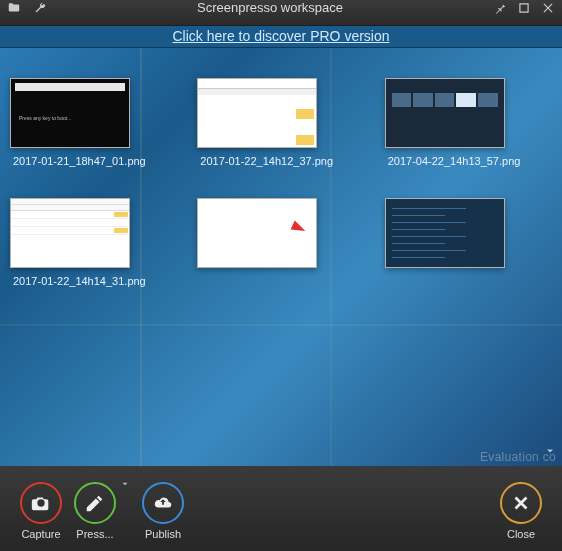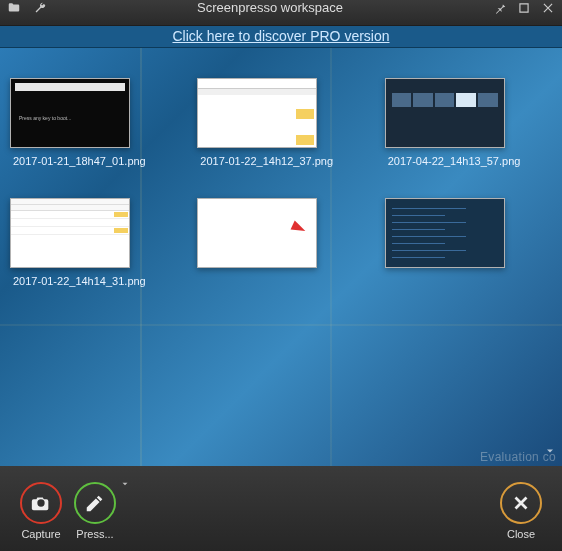--- a/index.html
+++ b/index.html
@@ -213,20 +213,28 @@
     <div class="circ">
         <svg viewBox="0 0 24 24">
           <path d="M3 17l10-10 4 4-10 10H3v-4zM14 6l2-2 4 4-2 2-4-4z"></path>
         </svg>
       </div>
     <span class="lbl">Press...</span>
   </div>
   <span class="dd"><svg viewBox="0 0 24 24">
         <path d="M6 9l6 6 6-6z"></path>
       </svg></span>
+  <div class="tbtn publish">
+    <div class="circ">
+        <svg viewBox="0 0 24 24">
+          <path d="M18 11a5 5 0 0 0-9.6-1.9A4 4 0 0 0 6 17h12a3 3 0 0 0 0-6zM12 8l3 3h-2v3h-2v-3H9l3-3z"></path>
+        </svg>
+      </div>
+    <span class="lbl">Publish</span>
+  </div>
   <div class="spacer"></div>
   <div class="tbtn close">
     <div class="circ">
         <svg viewBox="0 0 24 24">
           <path d="M6 6l12 12M18 6L6 18"></path>
         </svg>
       </div>
     <span class="lbl">Close</span>
   </div>
 </div>

